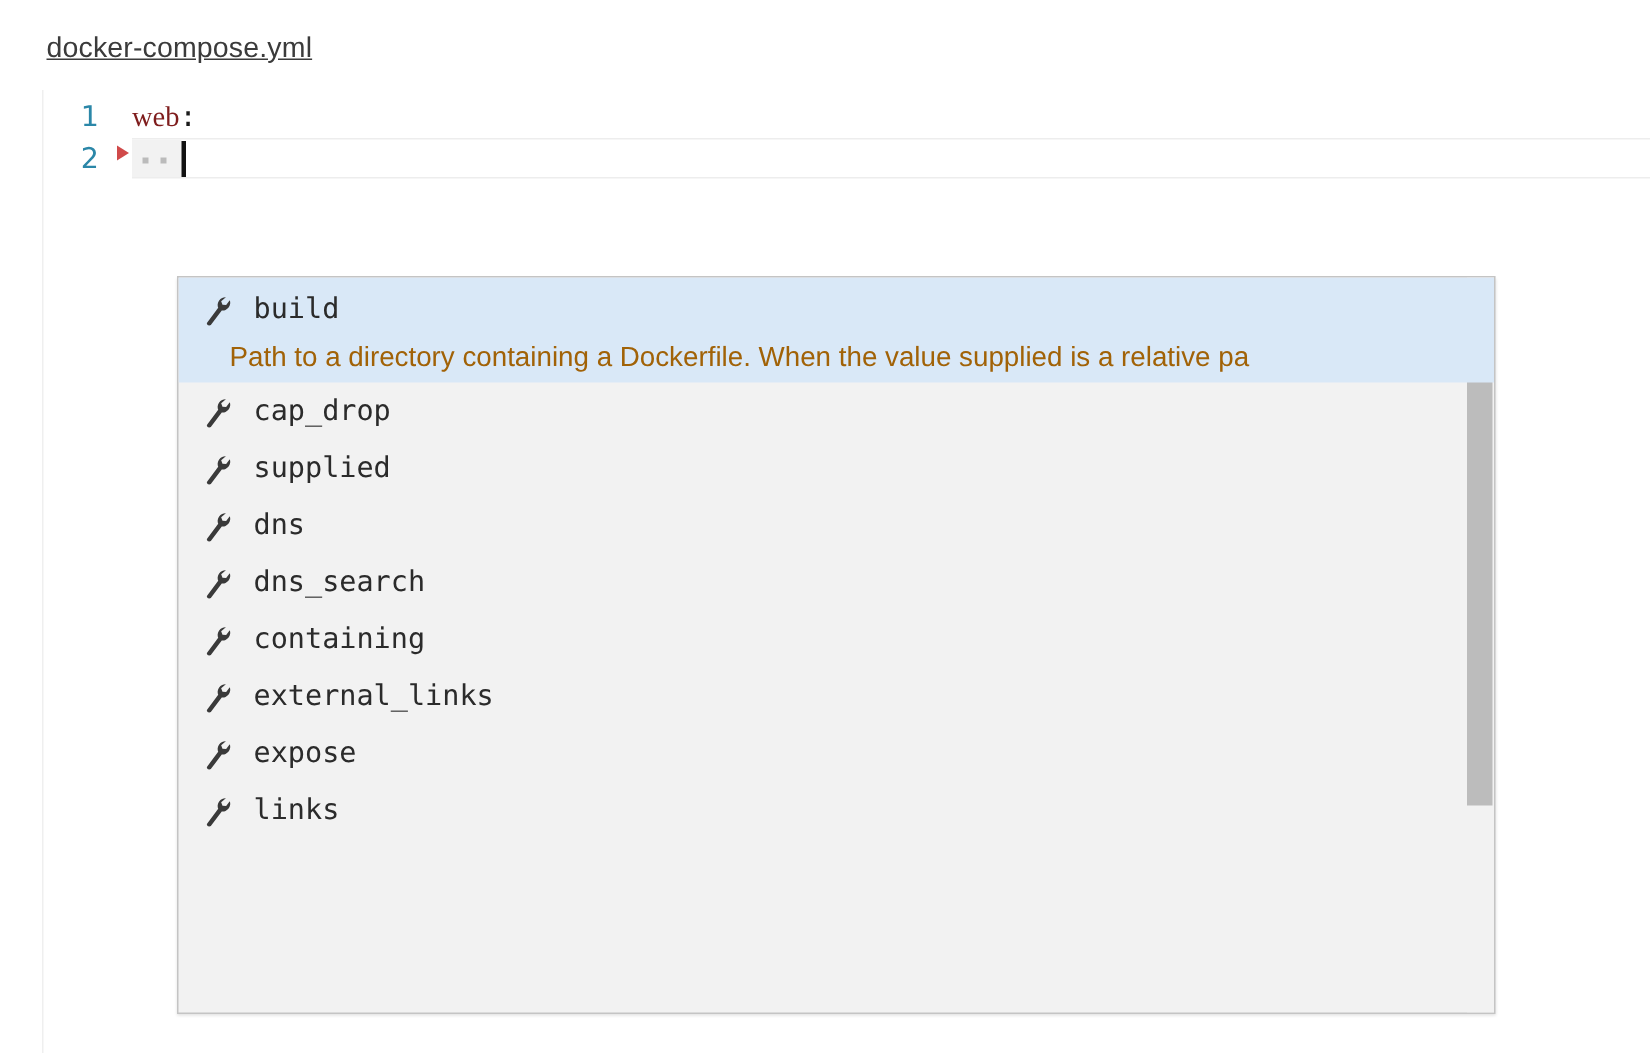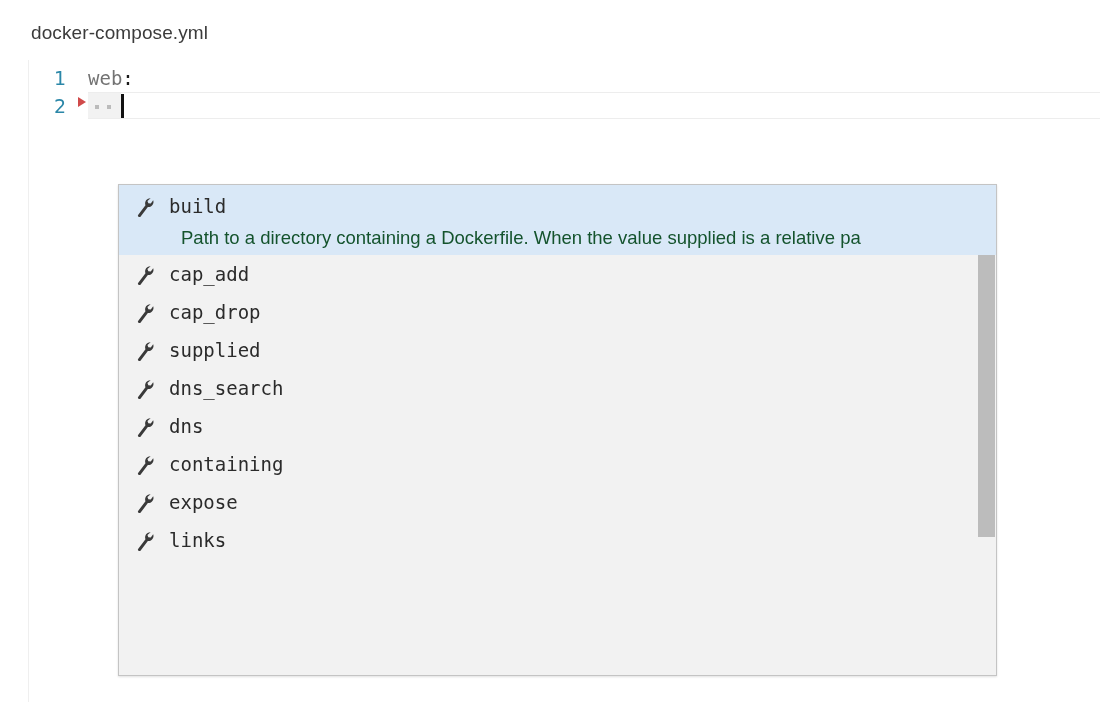--- a/index.html
+++ b/index.html
@@ -19,20 +19,21 @@
   
   .file-title {
     position: absolute;
     left: 31px;
     top: 22px;
     font-family: "Liberation Sans", sans-serif;
     font-size: 19px;
     color: #3b3b3b;
     letter-spacing: 0.1px;
     white-space: nowrap;
+    text-decoration: underline;
   }
 
   
   .editor {
     position: absolute;
     left: 0;
     top: 60px;
     width: 1100px;
     height: 642px;
     background: #ffffff;
@@ -78,21 +79,21 @@
   }
 
   .code-text {
     position: absolute;
     left: 88px;
     font-family: "DejaVu Sans Mono", monospace;
     font-size: 19px;
     line-height: 28px;
     white-space: pre;
   }
-  .tok-key   { color: #737373; }
+  .tok-key   { color: #7f1d1d; font-family: Liberation Serif, serif; }
   .tok-punct { color: #1a1a1a; }
 
   
   .current-line-band {
     position: absolute;
     left: 88px;
     top: 32px;
     right: 0;
     height: 27px;
     background: #ffffff;
@@ -178,23 +179,23 @@
   .ac-label {
     font-family: "DejaVu Sans Mono", monospace;
     font-size: 19px;
     color: #2b2b2b;
     line-height: 22px;
     white-space: pre;
   }
   .ac-desc {
     font-family: "Liberation Sans", sans-serif;
     font-size: 18.5px;
-    color: #14532d;
+    color: #a16207;
     white-space: nowrap;
-    margin-left: 48px;
+    margin-left: 20px;
     margin-top: 2px;
     line-height: 26px;
   }
 
   
   .ac-scroll-track {
     position: absolute;
     right: 0;
     top: 0;
     width: 18px;
@@ -249,68 +250,68 @@
             </svg>
             <span class="ac-label">build</span>
           </div>
           <div class="ac-desc">Path to a directory containing a Dockerfile. When the value supplied is a relative pa</div>
         </div>
         <div class="ac-item">
           <div class="row-main">
             <svg class="ac-icon" viewBox="0 0 24 24">
               <path fill="#3a3a3a" transform="rotate(-8 12 12)" d="M20.3 4.6a5.6 5.6 0 0 0-6.6 6.8L4.5 20.6a1.6 1.6 0 0 0 0 2.3 1.6 1.6 0 0 0 2.3 0l9.2-9.2a5.6 5.6 0 0 0 6.8-6.6l-3.1 3.1-2.6-.6-.6-2.6z"></path>
             </svg>
-            <span class="ac-label">cap_add</span>
-          </div>
-        </div>
-        <div class="ac-item">
-          <div class="row-main">
-            <svg class="ac-icon" viewBox="0 0 24 24">
-              <path fill="#3a3a3a" transform="rotate(-8 12 12)" d="M20.3 4.6a5.6 5.6 0 0 0-6.6 6.8L4.5 20.6a1.6 1.6 0 0 0 0 2.3 1.6 1.6 0 0 0 2.3 0l9.2-9.2a5.6 5.6 0 0 0 6.8-6.6l-3.1 3.1-2.6-.6-.6-2.6z"></path>
-            </svg>
             <span class="ac-label">cap_drop</span>
           </div>
         </div>
         <div class="ac-item">
           <div class="row-main">
             <svg class="ac-icon" viewBox="0 0 24 24">
               <path fill="#3a3a3a" transform="rotate(-8 12 12)" d="M20.3 4.6a5.6 5.6 0 0 0-6.6 6.8L4.5 20.6a1.6 1.6 0 0 0 0 2.3 1.6 1.6 0 0 0 2.3 0l9.2-9.2a5.6 5.6 0 0 0 6.8-6.6l-3.1 3.1-2.6-.6-.6-2.6z"></path>
             </svg>
             <span class="ac-label">supplied</span>
           </div>
         </div>
         <div class="ac-item">
           <div class="row-main">
             <svg class="ac-icon" viewBox="0 0 24 24">
               <path fill="#3a3a3a" transform="rotate(-8 12 12)" d="M20.3 4.6a5.6 5.6 0 0 0-6.6 6.8L4.5 20.6a1.6 1.6 0 0 0 0 2.3 1.6 1.6 0 0 0 2.3 0l9.2-9.2a5.6 5.6 0 0 0 6.8-6.6l-3.1 3.1-2.6-.6-.6-2.6z"></path>
             </svg>
+            <span class="ac-label">dns</span>
+          </div>
+        </div>
+        <div class="ac-item">
+          <div class="row-main">
+            <svg class="ac-icon" viewBox="0 0 24 24">
+              <path fill="#3a3a3a" transform="rotate(-8 12 12)" d="M20.3 4.6a5.6 5.6 0 0 0-6.6 6.8L4.5 20.6a1.6 1.6 0 0 0 0 2.3 1.6 1.6 0 0 0 2.3 0l9.2-9.2a5.6 5.6 0 0 0 6.8-6.6l-3.1 3.1-2.6-.6-.6-2.6z"></path>
+            </svg>
             <span class="ac-label">dns_search</span>
           </div>
         </div>
         <div class="ac-item">
           <div class="row-main">
             <svg class="ac-icon" viewBox="0 0 24 24">
               <path fill="#3a3a3a" transform="rotate(-8 12 12)" d="M20.3 4.6a5.6 5.6 0 0 0-6.6 6.8L4.5 20.6a1.6 1.6 0 0 0 0 2.3 1.6 1.6 0 0 0 2.3 0l9.2-9.2a5.6 5.6 0 0 0 6.8-6.6l-3.1 3.1-2.6-.6-.6-2.6z"></path>
             </svg>
-            <span class="ac-label">dns</span>
-          </div>
-        </div>
-        <div class="ac-item">
-          <div class="row-main">
-            <svg class="ac-icon" viewBox="0 0 24 24">
-              <path fill="#3a3a3a" transform="rotate(-8 12 12)" d="M20.3 4.6a5.6 5.6 0 0 0-6.6 6.8L4.5 20.6a1.6 1.6 0 0 0 0 2.3 1.6 1.6 0 0 0 2.3 0l9.2-9.2a5.6 5.6 0 0 0 6.8-6.6l-3.1 3.1-2.6-.6-.6-2.6z"></path>
-            </svg>
             <span class="ac-label">containing</span>
           </div>
         </div>
         <div class="ac-item">
           <div class="row-main">
             <svg class="ac-icon" viewBox="0 0 24 24">
               <path fill="#3a3a3a" transform="rotate(-8 12 12)" d="M20.3 4.6a5.6 5.6 0 0 0-6.6 6.8L4.5 20.6a1.6 1.6 0 0 0 0 2.3 1.6 1.6 0 0 0 2.3 0l9.2-9.2a5.6 5.6 0 0 0 6.8-6.6l-3.1 3.1-2.6-.6-.6-2.6z"></path>
             </svg>
+            <span class="ac-label">external_links</span>
+          </div>
+        </div>
+        <div class="ac-item">
+          <div class="row-main">
+            <svg class="ac-icon" viewBox="0 0 24 24">
+              <path fill="#3a3a3a" transform="rotate(-8 12 12)" d="M20.3 4.6a5.6 5.6 0 0 0-6.6 6.8L4.5 20.6a1.6 1.6 0 0 0 0 2.3 1.6 1.6 0 0 0 2.3 0l9.2-9.2a5.6 5.6 0 0 0 6.8-6.6l-3.1 3.1-2.6-.6-.6-2.6z"></path>
+            </svg>
             <span class="ac-label">expose</span>
           </div>
         </div>
         <div class="ac-item">
           <div class="row-main">
             <svg class="ac-icon" viewBox="0 0 24 24">
               <path fill="#3a3a3a" transform="rotate(-8 12 12)" d="M20.3 4.6a5.6 5.6 0 0 0-6.6 6.8L4.5 20.6a1.6 1.6 0 0 0 0 2.3 1.6 1.6 0 0 0 2.3 0l9.2-9.2a5.6 5.6 0 0 0 6.8-6.6l-3.1 3.1-2.6-.6-.6-2.6z"></path>
             </svg>
             <span class="ac-label">links</span>
           </div>

